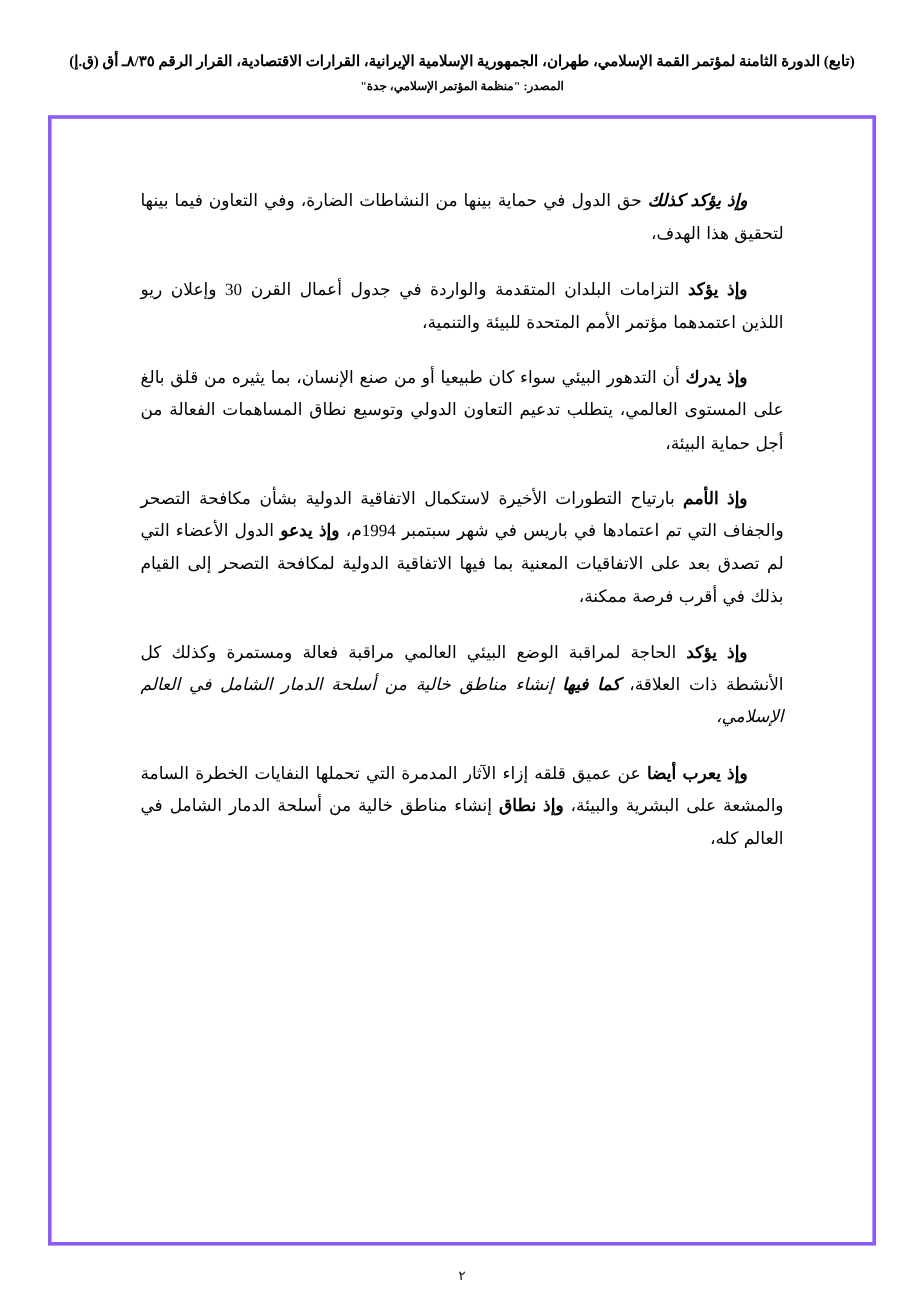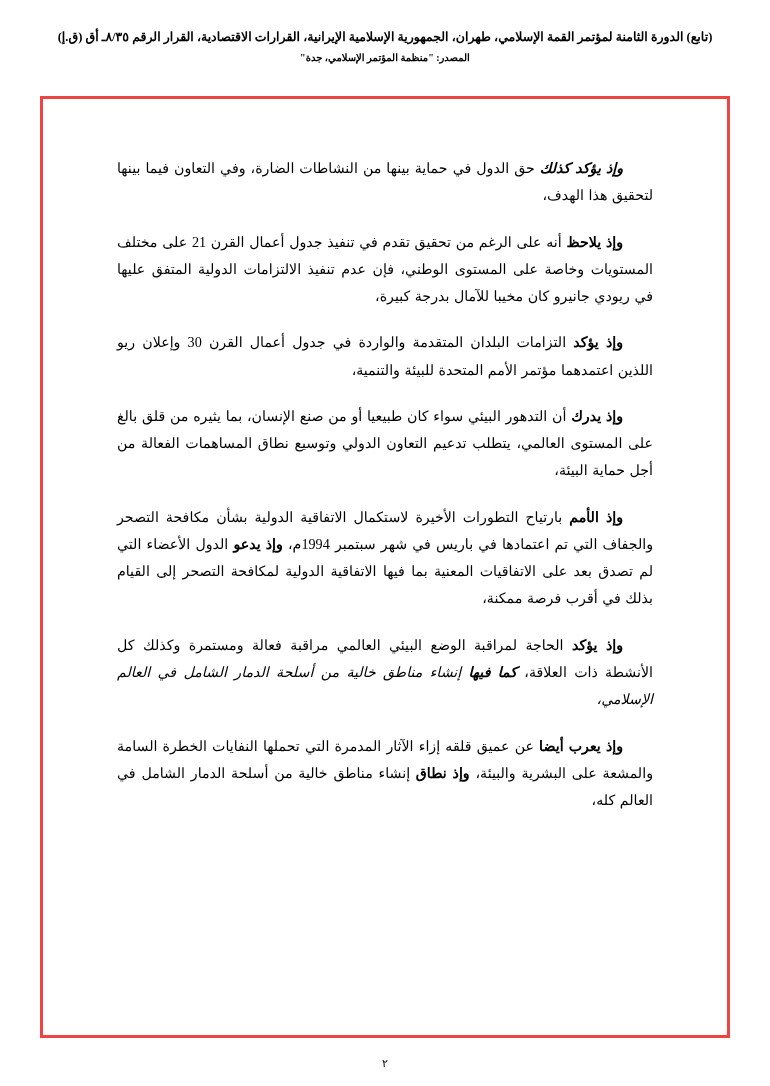--- a/index.html
+++ b/index.html
@@ -12,21 +12,21 @@
     height: 1086px;
     font-family: "Liberation Serif", "DejaVu Serif", serif;
     color: #000000;
     position: relative;
     overflow: hidden;
   }
   .page {
     width: 770px;
     height: 1086px;
     box-sizing: border-box;
-    padding: 2px;
+    padding: 16px;
     position: relative;
   }
   .header-block {
     padding: 26px 34px 0 34px;
     text-align: center;
   }
   .header-line-1 {
     font-size: 12.5px;
     font-weight: bold;
     letter-spacing: 0px;
@@ -38,21 +38,21 @@
     font-weight: bold;
     margin-top: 5px;
     direction: rtl;
   }
   .frame {
     position: absolute;
     top: 96px;
     right: 40px;
     left: 40px;
     bottom: 48px;
-    border: 3px solid #ef4444;
+    border: 3px solid #8b5cf6;
     box-sizing: border-box;
   }
   .frame-inner {
     position: absolute;
     top: 0; right: 0; left: 0; bottom: 0;
     padding: 56px 74px 20px 74px;
     box-sizing: border-box;
     overflow: hidden;
   }
   p.para {
@@ -98,23 +98,20 @@
   </div>
 
   <div class="frame">
     <div class="frame-inner">
 
       <p class="para">
         <span class="lead-i">وإذ يؤكد كذلك</span><span> حق الدول في حماية بينها من النشاطات الضارة، وفي التعاون فيما بينها لتحقيق هذا الهدف،</span>
       </p>
 
 
-      <p class="para">
-        <span class="lead">وإذ يلاحظ</span><span> أنه على الرغم من تحقيق تقدم في تنفيذ جدول أعمال القرن 21 على مختلف المستويات وخاصة على المستوى الوطني، فإن عدم تنفيذ الالتزامات الدولية المتفق عليها في ريودي جانيرو كان مخيبا للآمال بدرجة كبيرة،</span>
-      </p>
 
       <p class="para">
         <span class="lead">وإذ يؤكد</span><span> التزامات البلدان المتقدمة والواردة في جدول أعمال  القرن 30 وإعلان ريو اللذين اعتمدهما مؤتمر الأمم المتحدة للبيئة والتنمية،</span>
       </p>
 
       <p class="para">
         <span class="lead">وإذ يدرك</span><span> أن التدهور البيئي سواء كان طبيعيا أو من صنع الإنسان، بما يثيره من قلق بالغ على المستوى العالمي، يتطلب تدعيم التعاون الدولي وتوسيع نطاق المساهمات الفعالة من أجل حماية البيئة،</span>
       </p>
 
       <p class="para">

